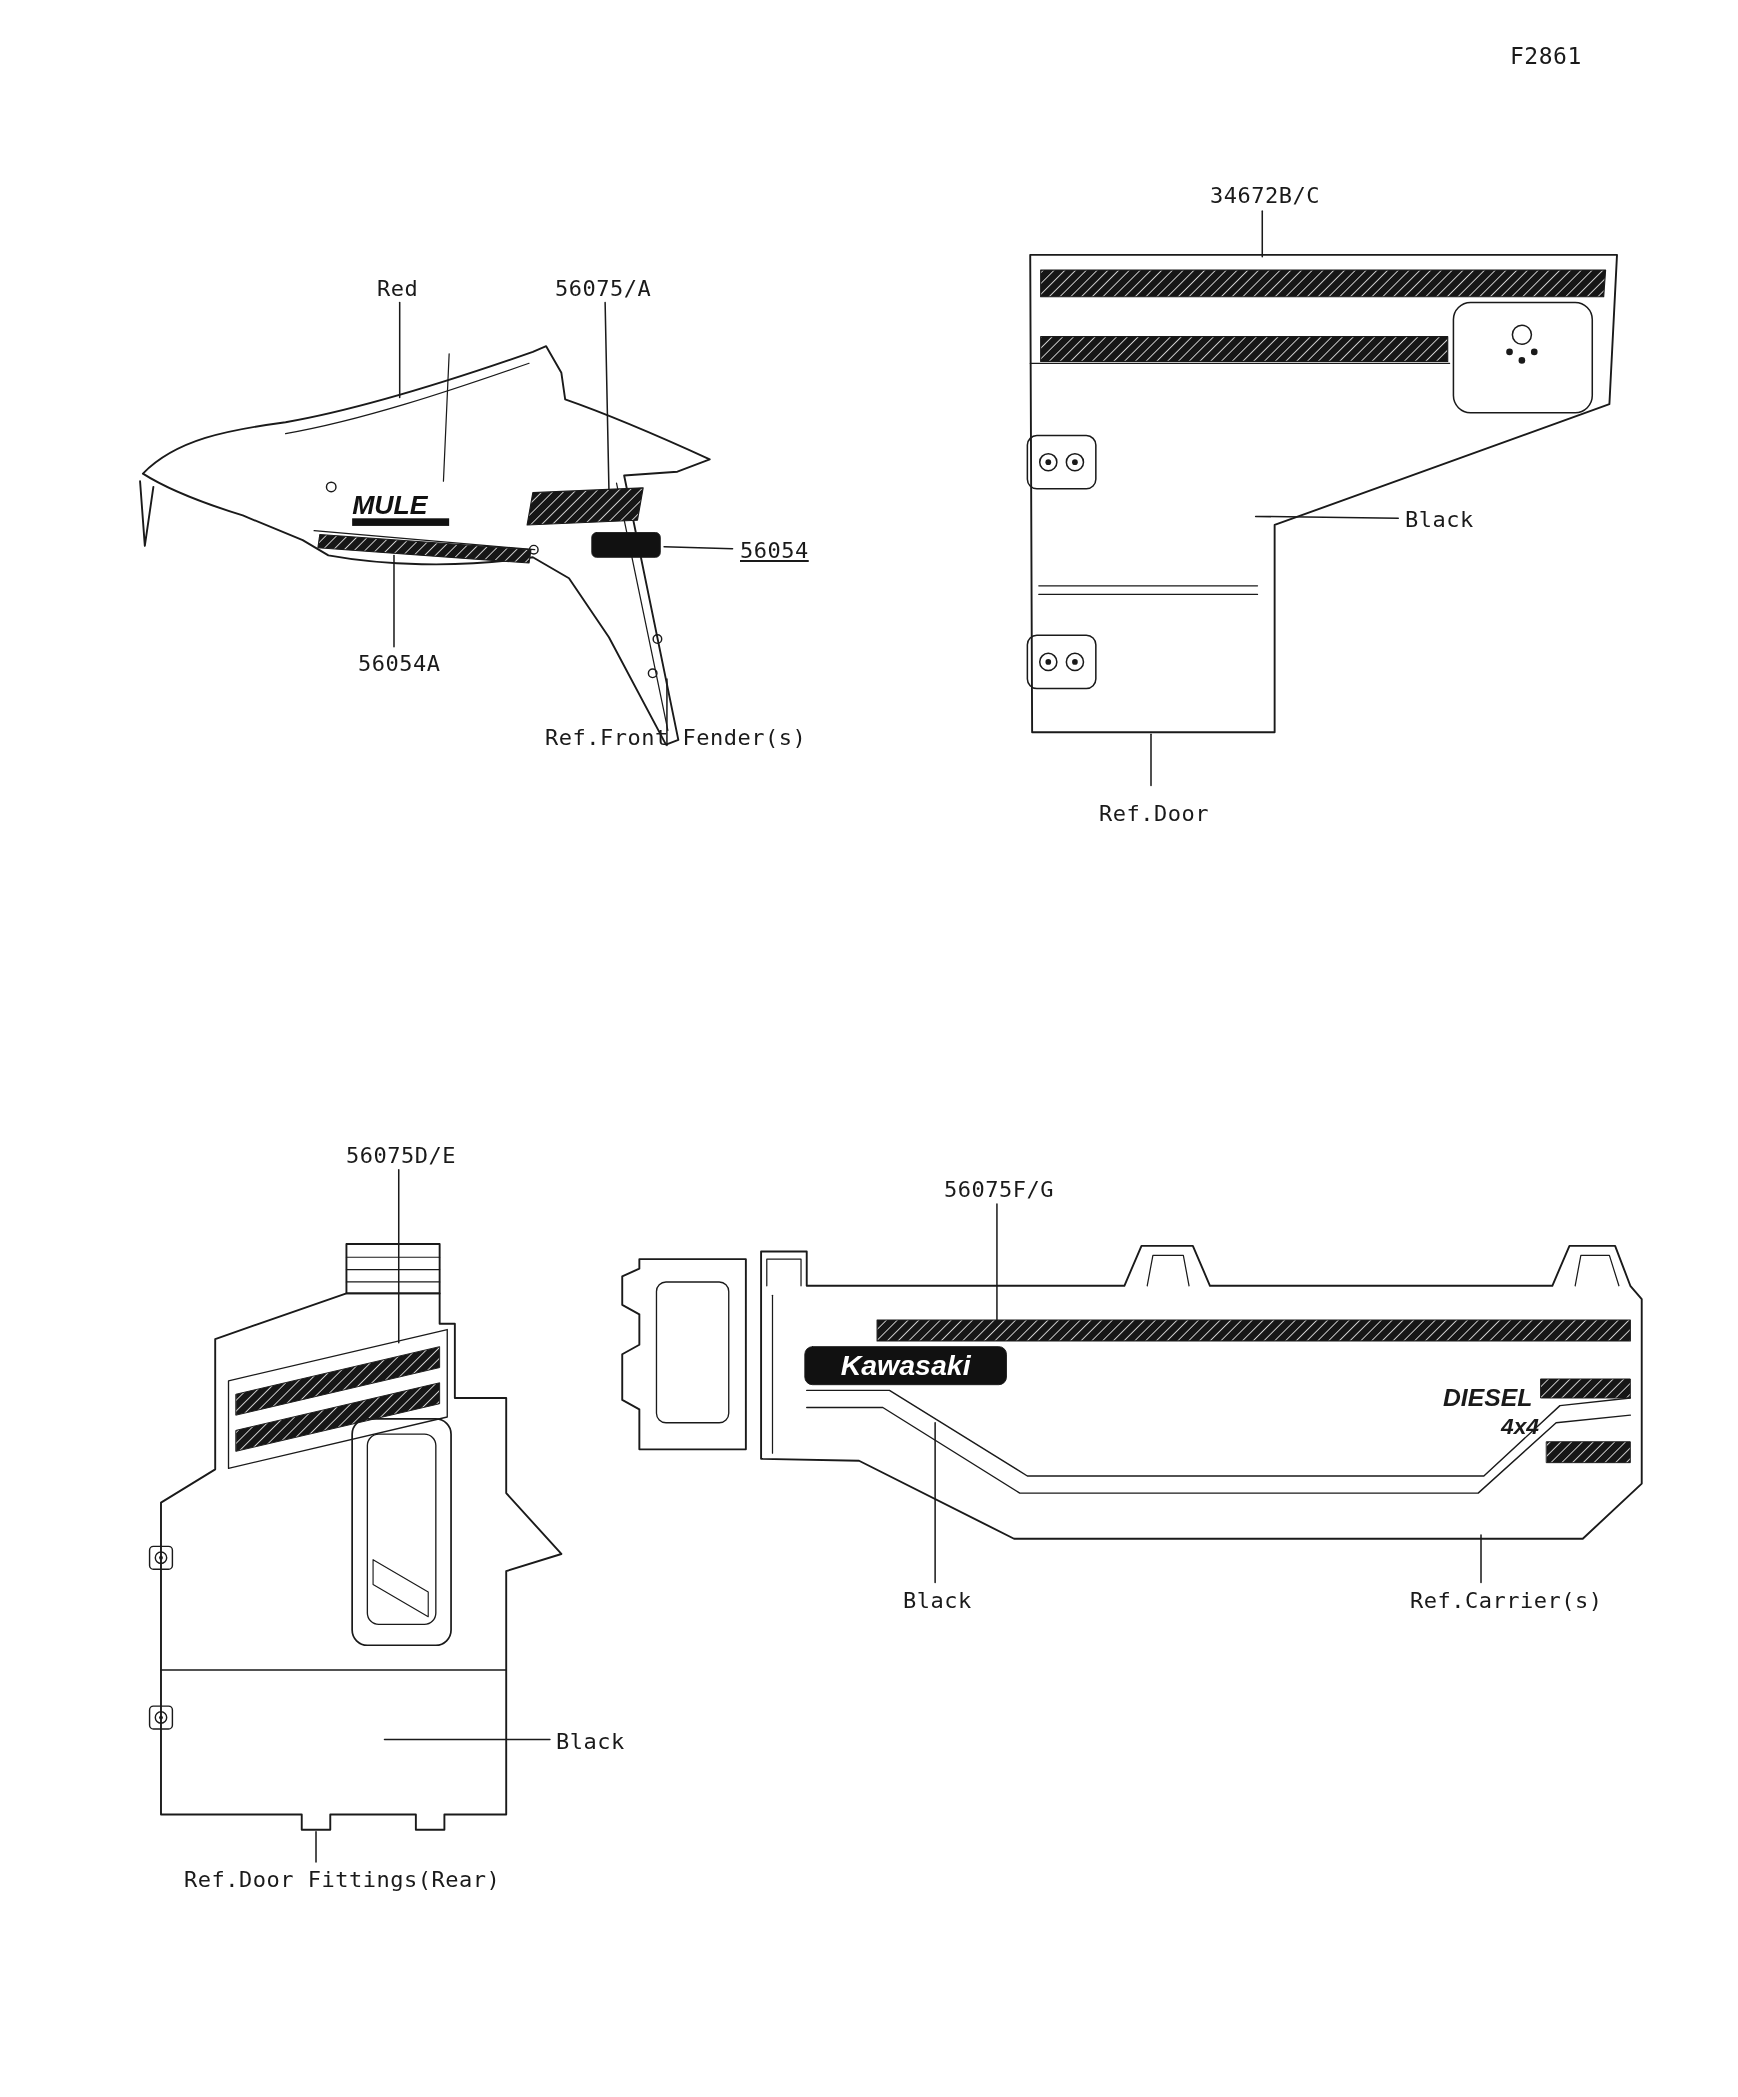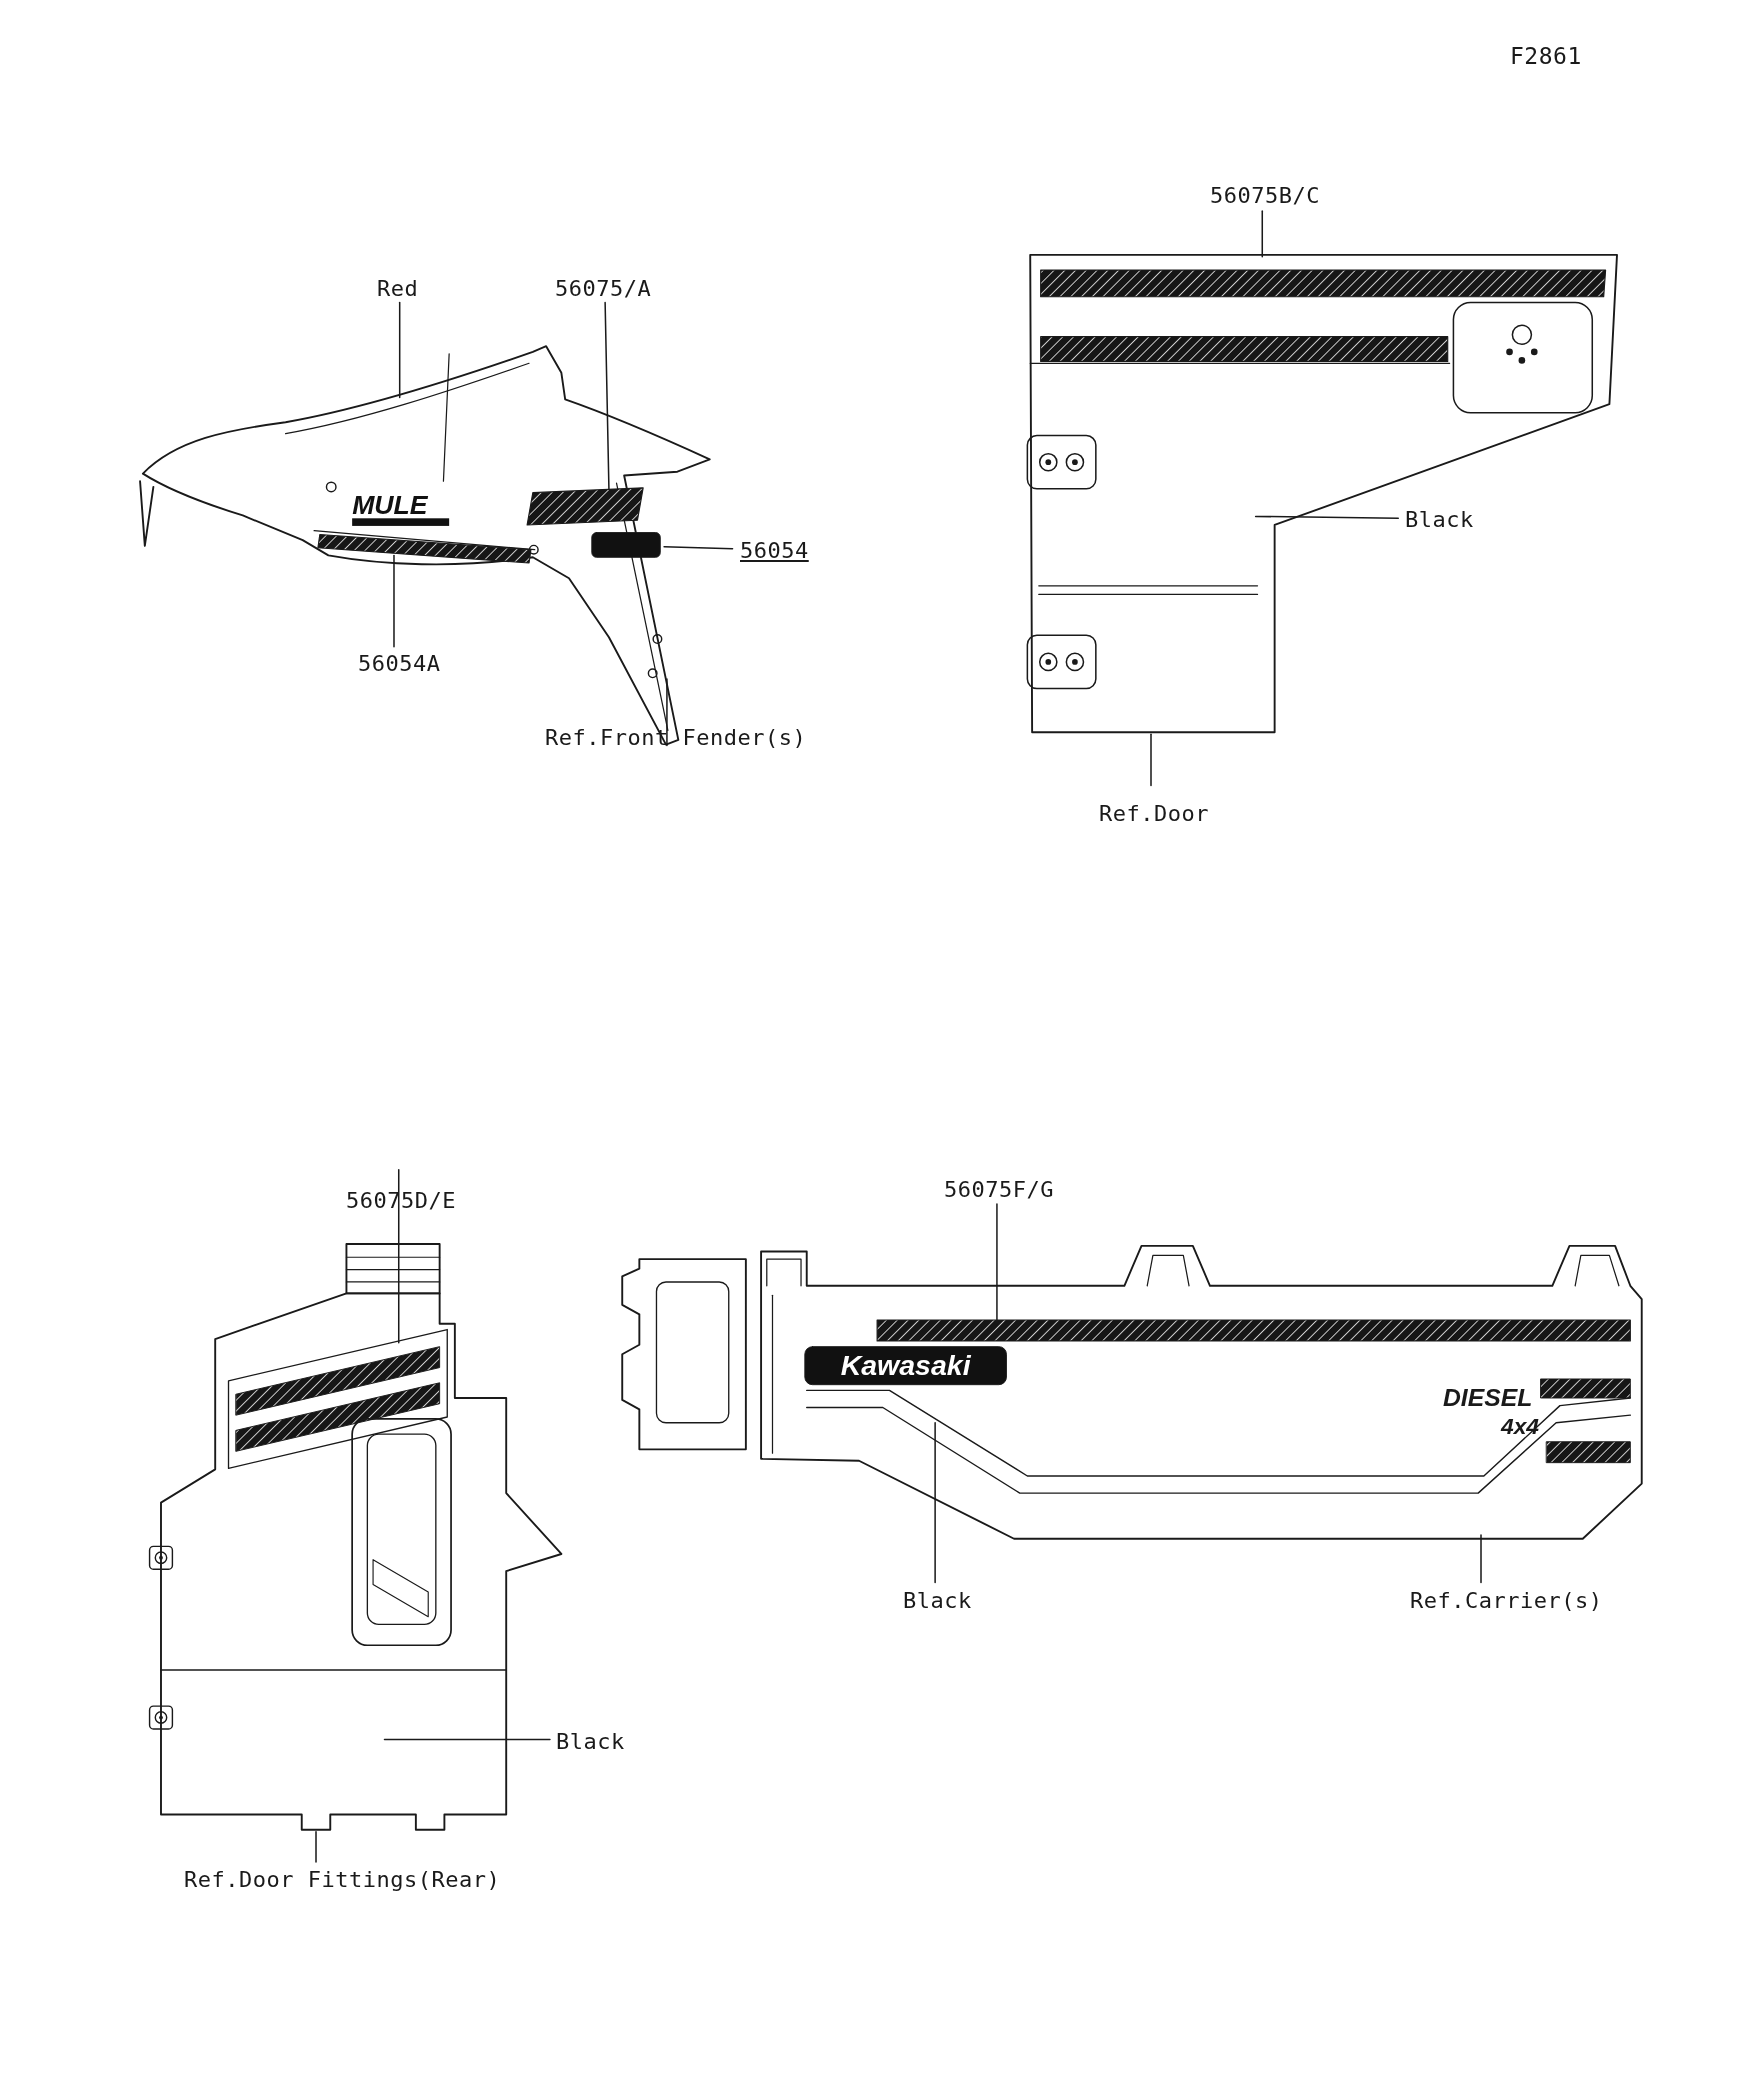--- a/index.html
+++ b/index.html
@@ -171,25 +171,25 @@
   </svg>
 
   <div class="lbl fig-code" style="left:1510px; top:44px;">F2861</div>
 
   <div class="lbl" style="left:377px; top:276px;">Red</div>
   <div class="lbl" style="left:555px; top:276px;">56075/A</div>
   <div class="lbl" style="left:740px; top:538px;text-decoration:underline;">56054</div>
   <div class="lbl" style="left:358px; top:651px;text-align:center;">56054A</div>
   <div class="lbl" style="left:545px; top:725px;">Ref.Front Fender(s)</div>
 
-  <div class="lbl" style="left:1210px; top:183px;">56075B/C</div>
+  <div class="lbl" style="left:1210px; top:183px;">34672B/C</div>
   <div class="lbl" style="left:1405px; top:507px;">Black</div>
   <div class="lbl" style="left:1099px; top:789px;margin-top:12px;">Ref.Door</div>
 
-  <div class="lbl" style="left:346px; top:1143px;margin-top:45px;">56075D/E</div>
+  <div class="lbl" style="left:346px; top:1143px;">56075D/E</div>
   <div class="lbl" style="left:556px; top:1729px;">Black</div>
   <div class="lbl" style="left:184px; top:1867px;">Ref.Door Fittings(Rear)</div>
 
   <div class="lbl" style="left:944px; top:1177px;">56075F/G</div>
   <div class="lbl" style="left:903px; top:1588px;">Black</div>
   <div class="lbl" style="left:1390px; top:1588px;margin-left:20px;">Ref.Carrier(s)</div>
 
 </div>
 
 

